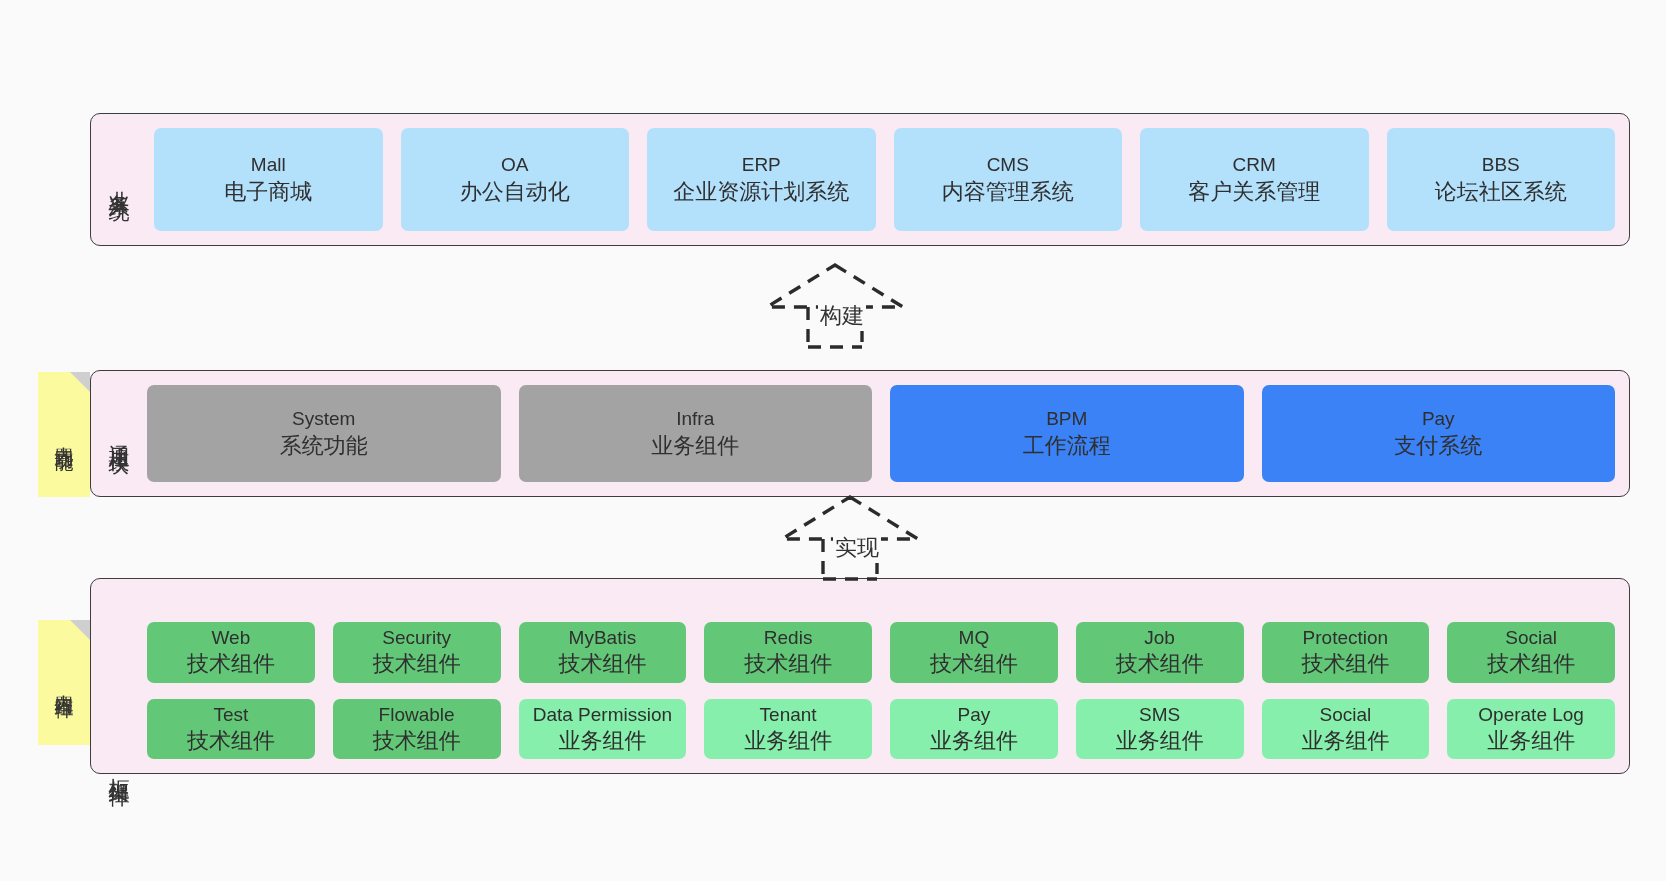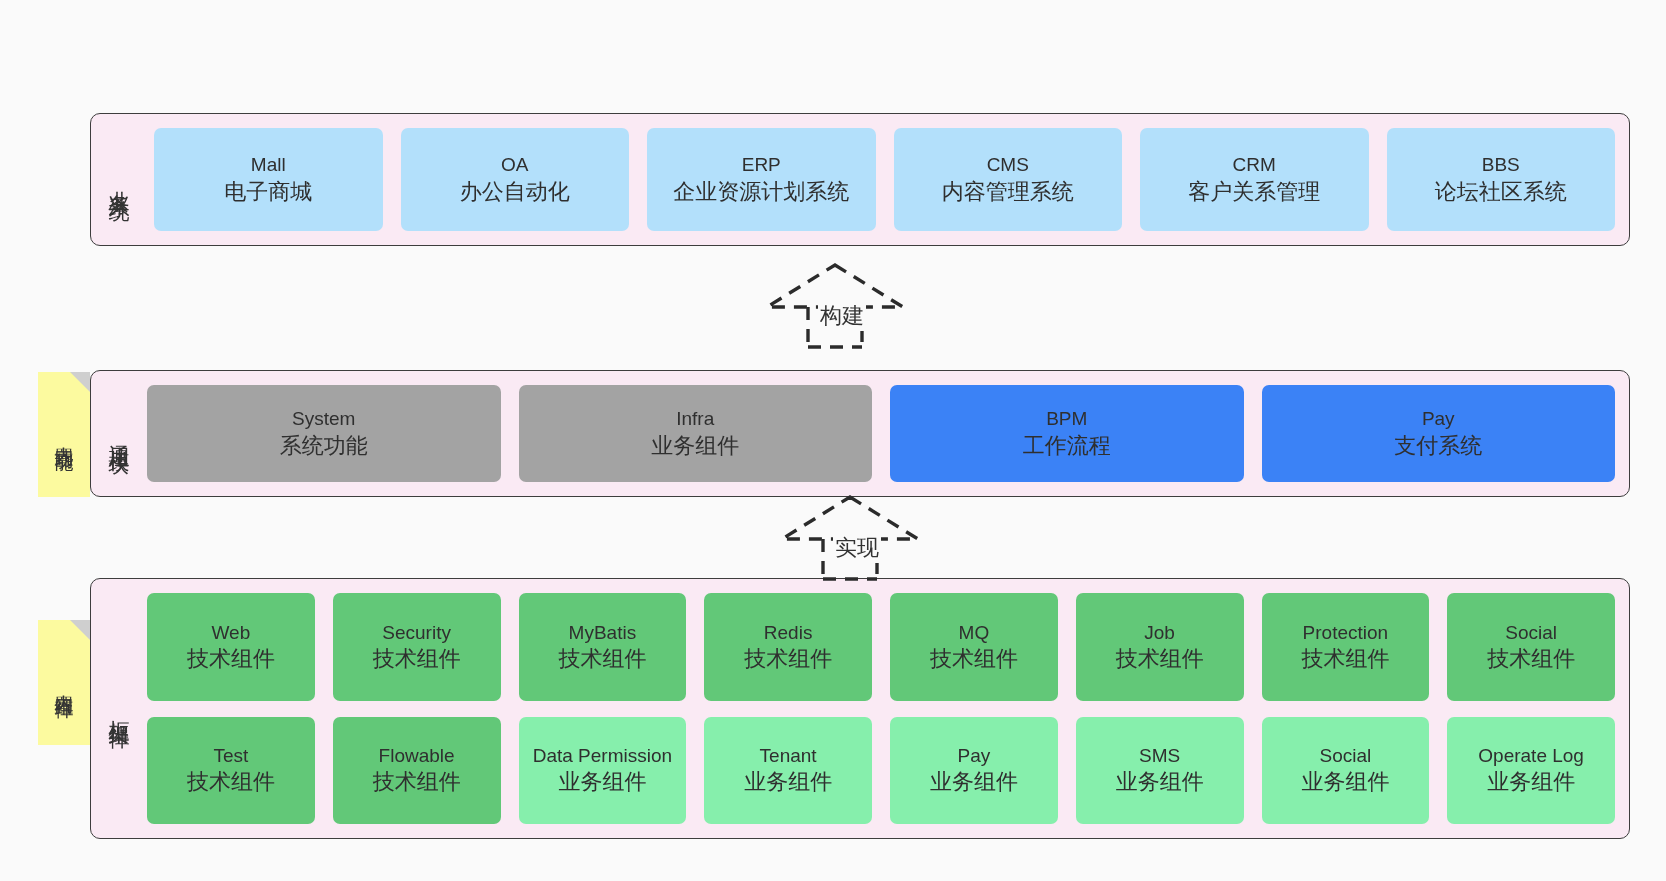--- a/index.html
+++ b/index.html
@@ -202,21 +202,21 @@
       <path d="M48,44 L48,84 M102,44 L102,84 M48,84 L102,84" fill="none" stroke="#2b2b2b" stroke-width="3.4" stroke-dasharray="13 9"></path>
     </svg>
     <div class="arrow-label" style="left:58px; top:38px;">实现</div>
   </div>
 
   <div class="note" style="left:38px; top:620px; width:52px; height:125px;">
     <span class="fold"></span>
     <span>内置组件</span>
   </div>
 
-  <div class="layer" id="layer-2" style="left:90px; top:578px; width:1540px; height:261px;">
+  <div class="layer" id="layer-2" style="left:90px; top:578px; width:1540px; height:196px;align-items:flex-end;">
     <div class="layer-label">框架组件</div>
     <div class="layer-body">
 
       <div class="row">
         <div class="cell c-green">
           <div class="t1">Web</div>
           <div class="t2">技术组件</div>
         </div>
         <div class="cell c-green">
           <div class="t1">Security</div>

